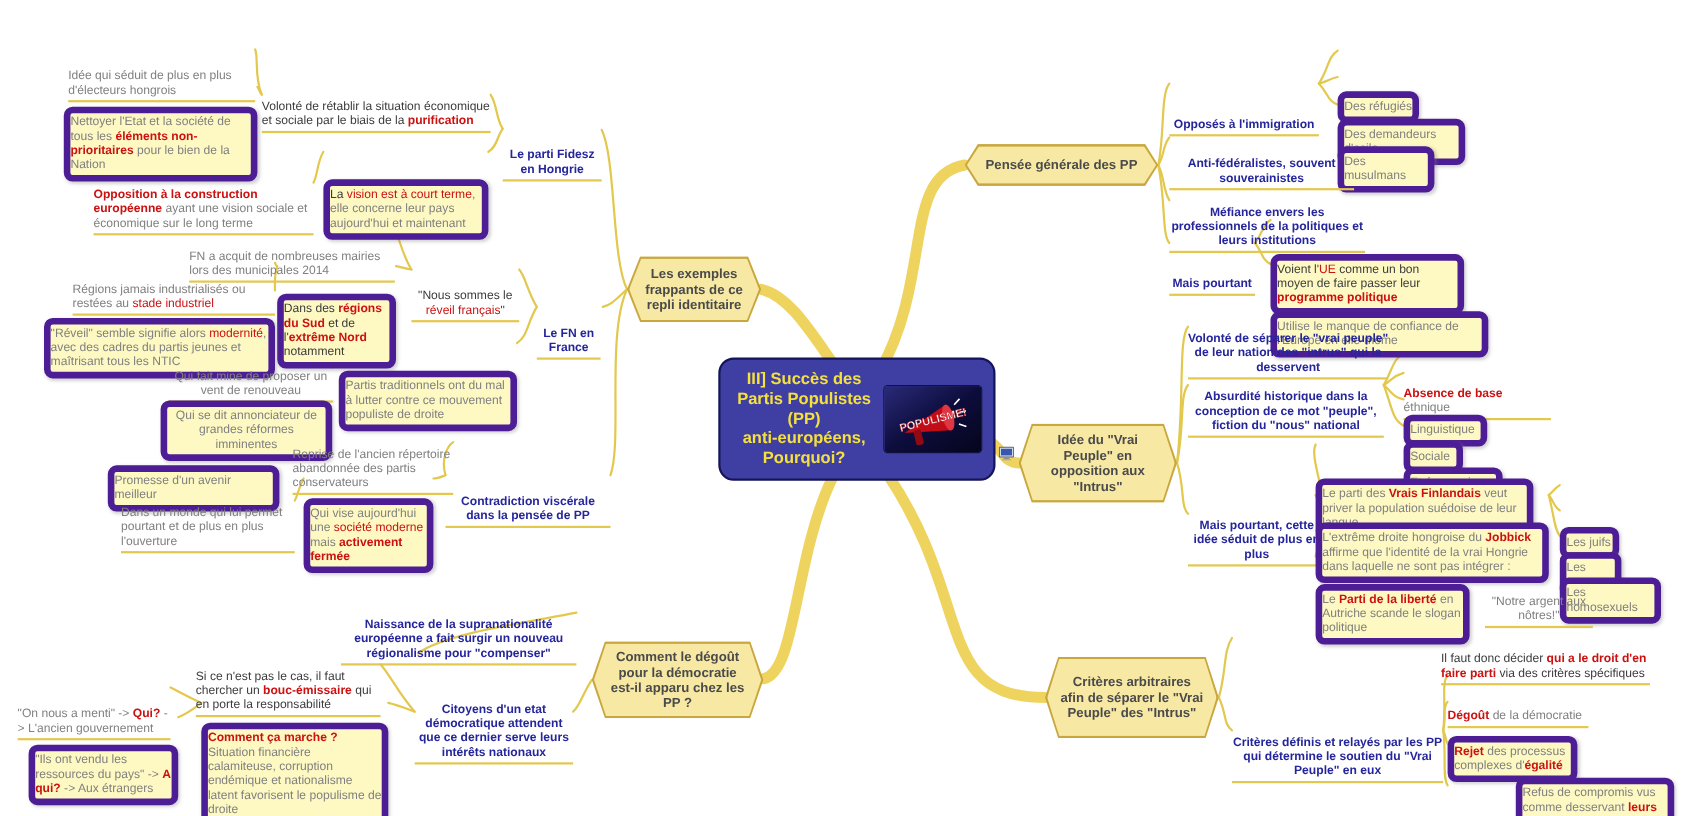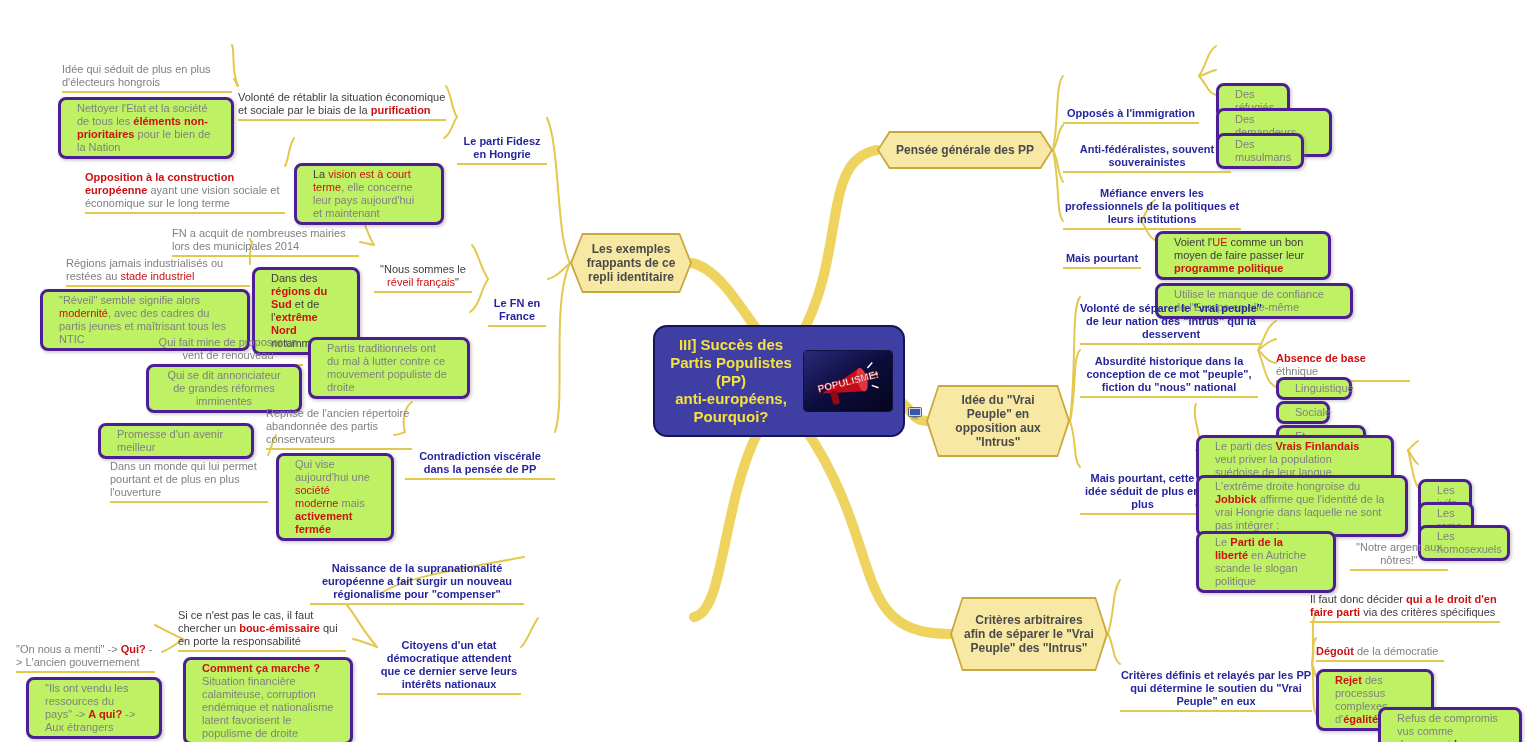--- a/index.html
+++ b/index.html
@@ -2,21 +2,21 @@
 <html><head>
 <meta charset="utf-8">
 <style>
   html,body{margin:0;padding:0;background:#ffffff;}
   #stage{position:relative;width:1536px;height:742px;overflow:hidden;
          font-family:"Liberation Sans",sans-serif;background:#ffffff;}
   svg.edges{position:absolute;left:0;top:0;z-index:0;}
   
   .nd{position:absolute;z-index:2;font-size:11px;line-height:13px;color:#808080;box-sizing:border-box;margin-top:47px;}
   .fork{border-bottom:2px solid #e3c84e;padding-bottom:2px;}
-  .bubble{border:3px solid #4c1d95;border-radius:8px;padding:2px 16px;background:#bef264;
+  .bubble{border:6px solid #4c1d95;border-radius:8px;padding:2px 0;background:#fef9c3;
           box-shadow:1.5px 1.5px 3px rgba(130,130,130,.35);}
   .nv{color:#26269c;font-weight:700;text-align:center;}
   .ctr{text-align:center;}
   .k{color:#3c3c3c;}
   .g{color:#808080;}
   .r{color:#cc1111;}
   .rb{color:#cc1111;font-weight:700;}
   
   .hex{position:absolute;z-index:2;}
   .hex-border{position:absolute;inset:0;background:#c9a73e;
@@ -140,20 +140,24 @@
       <rect x="2" y="2" width="10" height="6" fill="#3a57b0"></rect>
       <rect x="4.5" y="10" width="5" height="1.2" fill="#888"></rect>
       <rect x="3" y="11.4" width="8" height="1.1" fill="#aaa"></rect>
     </svg>
   </div>
 
   <div class="hex" style="left:570px;top:233px;width:122px;height:60px">
     <div class="hex-border"></div>
     <div class="hex-in">Les exemples frappants de ce repli identitaire</div>
   </div>
+  <div class="hex" style="left:538px;top:583px;width:156px;height:70px">
+    <div class="hex-border"></div>
+    <div class="hex-in">Comment le dégoût pour la démocratie est-il apparu chez les PP ?</div>
+  </div>
   <div class="hex" style="left:877px;top:131px;width:176px;height:38px">
     <div class="hex-border"></div>
     <div class="hex-in">Pensée générale des PP</div>
   </div>
   <div class="hex" style="left:926px;top:385px;width:144px;height:72px">
     <div class="hex-border"></div>
     <div class="hex-in">Idée du "Vrai Peuple" en opposition aux "Intrus"</div>
   </div>
   <div class="hex" style="left:950px;top:597px;width:158px;height:74px">
     <div class="hex-border"></div>

